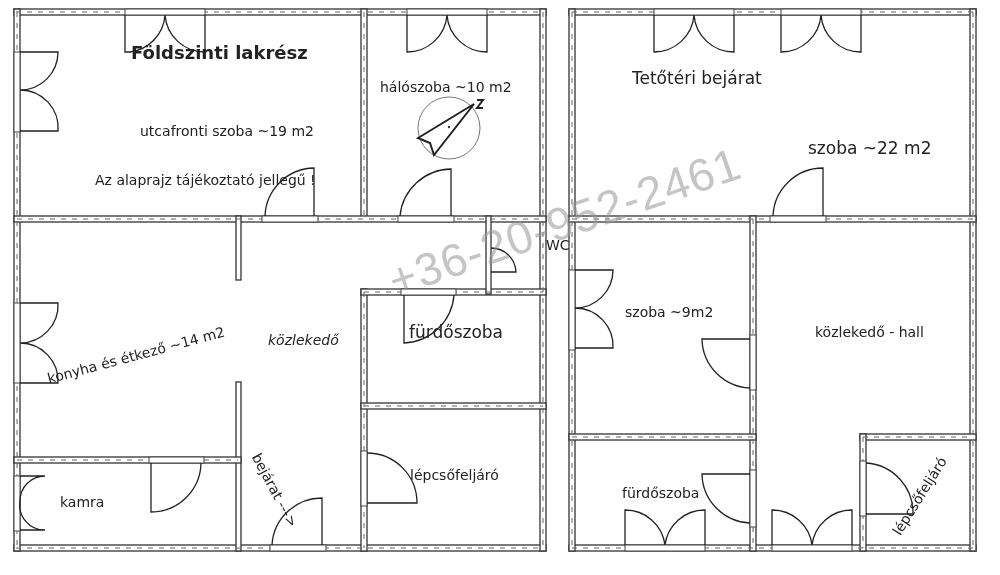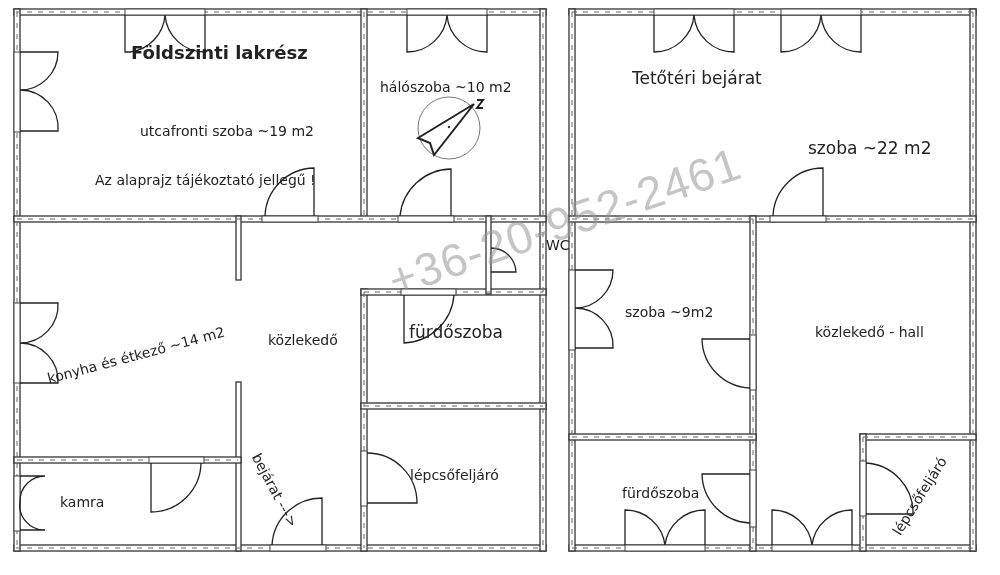--- a/index.html
+++ b/index.html
@@ -145,21 +145,21 @@
     <rect class="opening" x="860" y="461" width="6" height="55"></rect>
     <path class="door" d="M866 463 A50 50 0 0 1 913 514 H866"></path>
   </g>
 </svg>
 
 <div class="lbl big" style="left:131px;top:44px;">Földszinti lakrész</div>
 <div class="lbl" style="left:108px;top:124px;margin-left:32px;">utcafronti szoba ~19 m2</div>
 <div class="lbl" style="left:95px;top:173px;">Az alaprajz tájékoztató jellegű !</div>
 <div class="lbl" style="left:380px;top:68px;margin-top:12px;">hálószoba ~10 m2</div>
 <div class="lbl" style="left:46px;top:372px;transform-origin:left top;transform:rotate(-15deg);">konyha és étkező ~14 m2</div>
-<div class="lbl" style="left:268px;top:333px;">közlekedő</div>
+<div class="lbl" style="left:268px;top:333px;font-style:italic;">közlekedő</div>
 <div class="lbl" style="left:510px;top:238px;margin-left:36px;">WC</div>
 <div class="lbl med" style="left:409px;top:324px;">fürdőszoba</div>
 <div class="lbl" style="left:60px;top:495px;text-align:right;">kamra</div>
 <div class="lbl" style="left:262px;top:451px;transform-origin:left top;transform:rotate(62deg);">bejárat ---&gt;</div>
 <div class="lbl" style="left:410px;top:468px;">lépcsőfeljáró</div>
 
 <div class="lbl med" style="left:632px;top:70px;">Tetőtéri bejárat</div>
 <div class="lbl med" style="left:808px;top:140px;">szoba ~22 m2</div>
 <div class="lbl" style="left:625px;top:305px;">szoba ~9m2</div>
 <div class="lbl" style="left:815px;top:325px;text-align:right;">közlekedő - hall</div>

